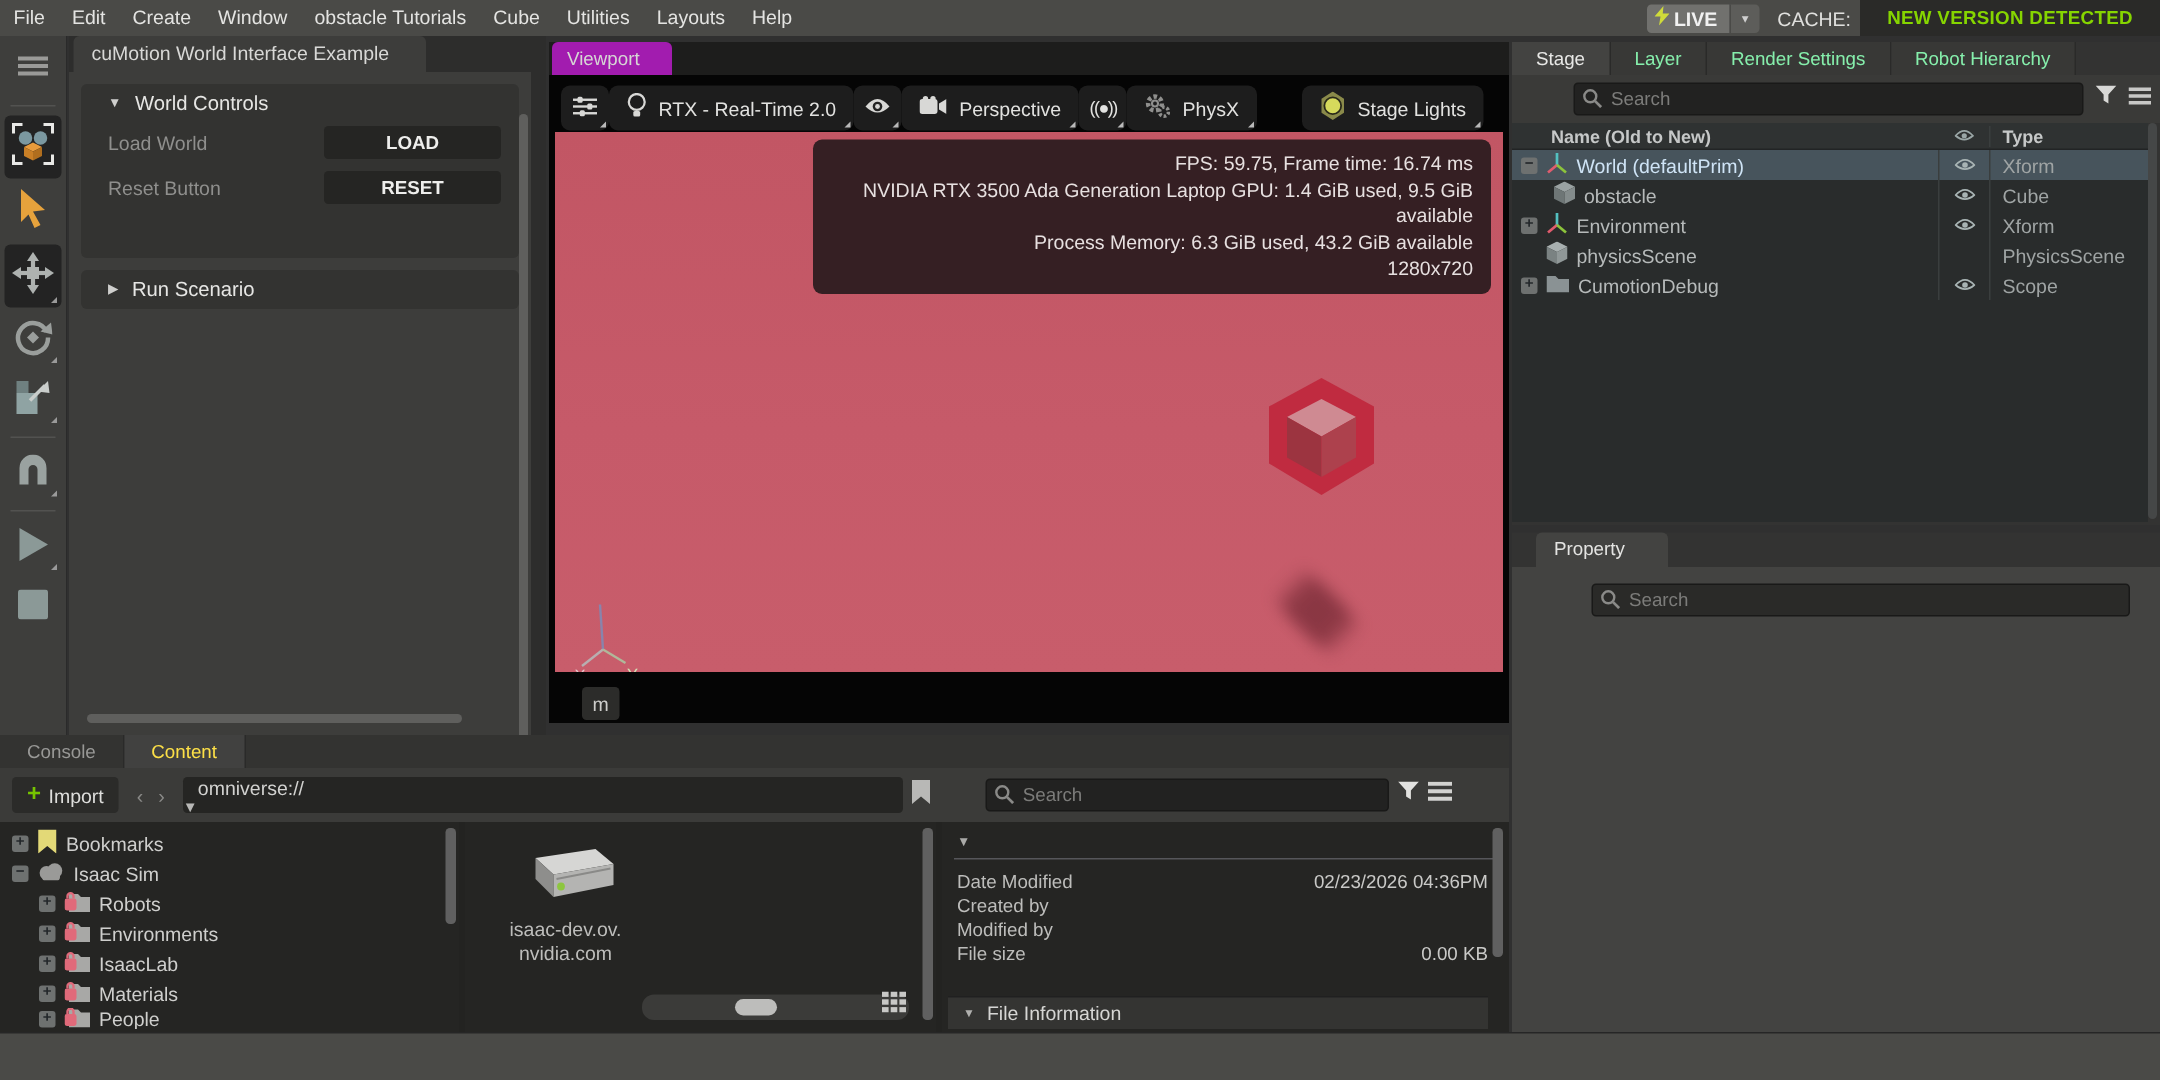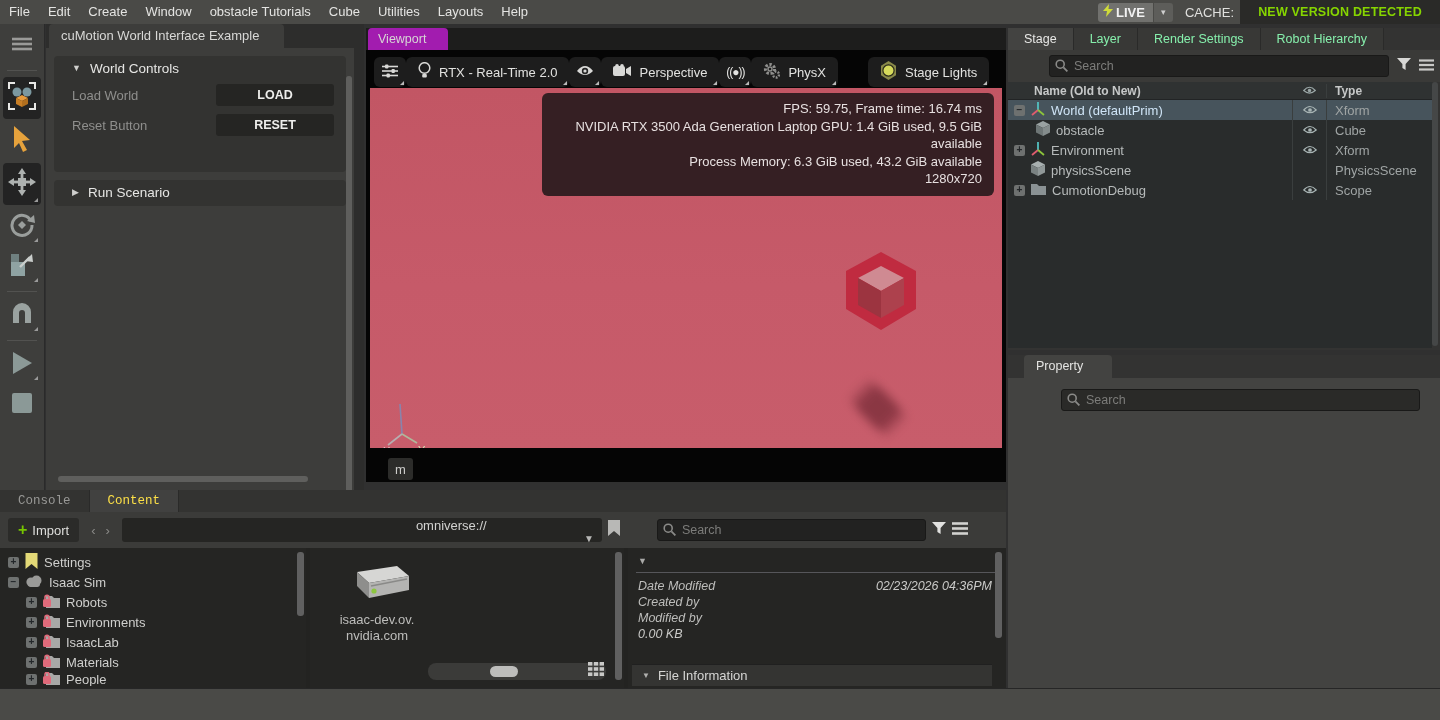--- a/index.html
+++ b/index.html
@@ -92,50 +92,50 @@
 
   
   .prop-panel { position:absolute; left:1008px; top:355px; width:432px; height:333px; background:#333332; }
   .prop-tab { position:absolute; left:2px; top:0; width:88px; height:23px; background:#434341; border-radius:4px 4px 0 0;
               color:#e4e4e2; font-size:12.5px; line-height:23px; padding-left:12px;margin-left:14px; }
   .prop-body { position:absolute; left:0; top:23px; width:432px; height:310px; background:#434341; }
   .prop-search { position:absolute; left:22px; top:11px; width:390px; }
 
   
   .bottom-panel { position:absolute; left:0; top:490px; width:1006px; height:198px; background:#333331; }
-  .bt-tabs { display:flex; height:22px;font-family:Liberation Mono, monospace; }
+  .bt-tabs { display:flex; height:22px; }
   .bt-tab { font-size:12.5px; color:#989896; padding:0 18px; line-height:22px; border-right:1px solid #2a2a29; }
   .bt-tab.active { background:#414140; color:#fde047; }
   .bt-toolbar { position:absolute; left:0; top:22px; width:1006px; height:36px; background:#3b3b39;
                 display:flex; align-items:center; padding:0 8px; gap:6px; }
   .import-btn { background:#2b2b29; border-radius:3px; height:24px; display:flex; align-items:center; gap:5px;
                 padding:0 10px; color:#dededc; font-size:13px; }
   .plus { color:#76c400; font-size:16px; font-weight:bold; line-height:14px; }
   .nav-chevs { display:flex; gap:10px; color:#8a8a88; font-size:13px; padding:0 6px; }
-  .path-bar { position:relative; width:480px; height:24px; background:#252523; border-radius:3px; display:flex; align-items:flex-end;flex-direction:column; }
+  .path-bar { position:relative; width:480px; height:24px; background:#252523; border-radius:3px; display:flex; align-items:flex-start;flex-direction:column; }
   .path-input { flex:1; background:transparent; border:none; outline:none; color:#d2d2d0; font-size:13px; padding:0 10px; }
   .path-drop { color:#b8b8b6; font-size:10px; padding-right:8px; }
   .content-search { width:300px; display:flex; }
 
   .content-area { position:absolute; left:0; top:58px; width:1006px; height:140px; background:#232321; display:flex; }
   .pane { position:relative; background:#252523; }
   .pane-tree { width:306px; }
   .pane-grid { width:314px; margin-left:4px; }
   .pane-details { width:378px; margin-left:4px; }
   .pane-scroll { position:absolute; right:2px; top:4px; width:7px; border-radius:3px; background:#606060; }
   .tree-item { height:20px; display:flex; align-items:center; gap:6px; color:#cfcfcd; font-size:13px; }
 
   .server-card { position:absolute; left:12px; top:16px; width:110px; text-align:center; color:#bdbdbb; font-size:13px; line-height:16px; }
   .zoom-slider { position:absolute; left:118px; bottom:8px; width:178px; height:17px; background:#3b3b39; border-radius:8px; }
   .zoom-handle { position:absolute; left:62px; top:3px; width:28px; height:11px; background:#bdbdbb; border-radius:6px; }
   .grid-view-btn { position:absolute; right:20px; bottom:8px; }
 
   .detail-collapse { color:#aaaaa8; font-size:9px; padding:8px 0 4px 10px; }
   .detail-divider { height:1px; background:#56565a; margin:2px 8px 6px; }
-  .detail-row { display:flex; height:16px; align-items:flex-start; padding:0 14px 0 10px; color:#c9c9c7; font-size:12.5px;font-style:italic; }
+  .detail-row { display:flex; height:16px; align-items:flex-end; padding:0 14px 0 10px; color:#c9c9c7; font-size:12.5px; }
   .detail-row .dr-label { flex:1; color:#bdbdbb; }
   .fileinfo-bar { position:absolute; left:4px; right:14px; bottom:2px; height:22px; background:#33333A; background:#343432;
                   display:flex; align-items:center; gap:8px; padding-left:10px; color:#d6d6d4; font-size:13px; border-top:1px solid #202020; }
 
   .bottom-strip { position:absolute; left:0; top:688px; width:1440px; height:32px; background:#4a4a47; border-top:1px solid #262626; }
 
   input::placeholder { color:#7c7c7a; }
 </style>
 </head>
 <body>
@@ -618,21 +618,21 @@
 
       <div class="pane pane-tree">
         <div style="padding-top:4px;">
           <div class="tree-item" style="padding-left:8px;">
             <span class="expander" style="margin-left:0;">+</span>
             <span>
               <svg width="13" height="16" viewBox="0 0 12 16">
                   <path d="M0,0 H12 V16 L6,11 L0,16 Z" fill="#e3d977"></path>
                 </svg>
             </span>
-            <span>Settings</span>
+            <span>Bookmarks</span>
           </div>
           <div class="tree-item" style="padding-left:8px;">
             <span class="expander" style="margin-left:0;">−</span>
             <span>
               <svg width="18" height="12" viewBox="0 0 18 12">
                   <circle cx="6" cy="7" r="4.6" fill="#9a9a98"></circle>
                   <circle cx="11.5" cy="5.5" r="5" fill="#9a9a98"></circle>
                   <rect x="3" y="7" width="12" height="5" rx="2.4" fill="#9a9a98"></rect>
                 </svg>
             </span>
@@ -737,20 +737,21 @@
           <span class="dr-label">Date Modified</span>
           <span>02/23/2026 04:36PM</span>
         </div>
         <div class="detail-row">
           <span class="dr-label">Created by</span>
         </div>
         <div class="detail-row">
           <span class="dr-label">Modified by</span>
         </div>
         <div class="detail-row">
+          <span class="dr-label">File size</span>
           <span>0.00 KB</span>
         </div>
         <div class="fileinfo-bar">
           <span class="tri" style="font-size:8px; color:#b0b0ae;">▼</span>
           <span>File Information</span>
         </div>
         <div class="pane-scroll" style="height:86px; right:4px;"></div>
       </div>
     </div>
   </div>

